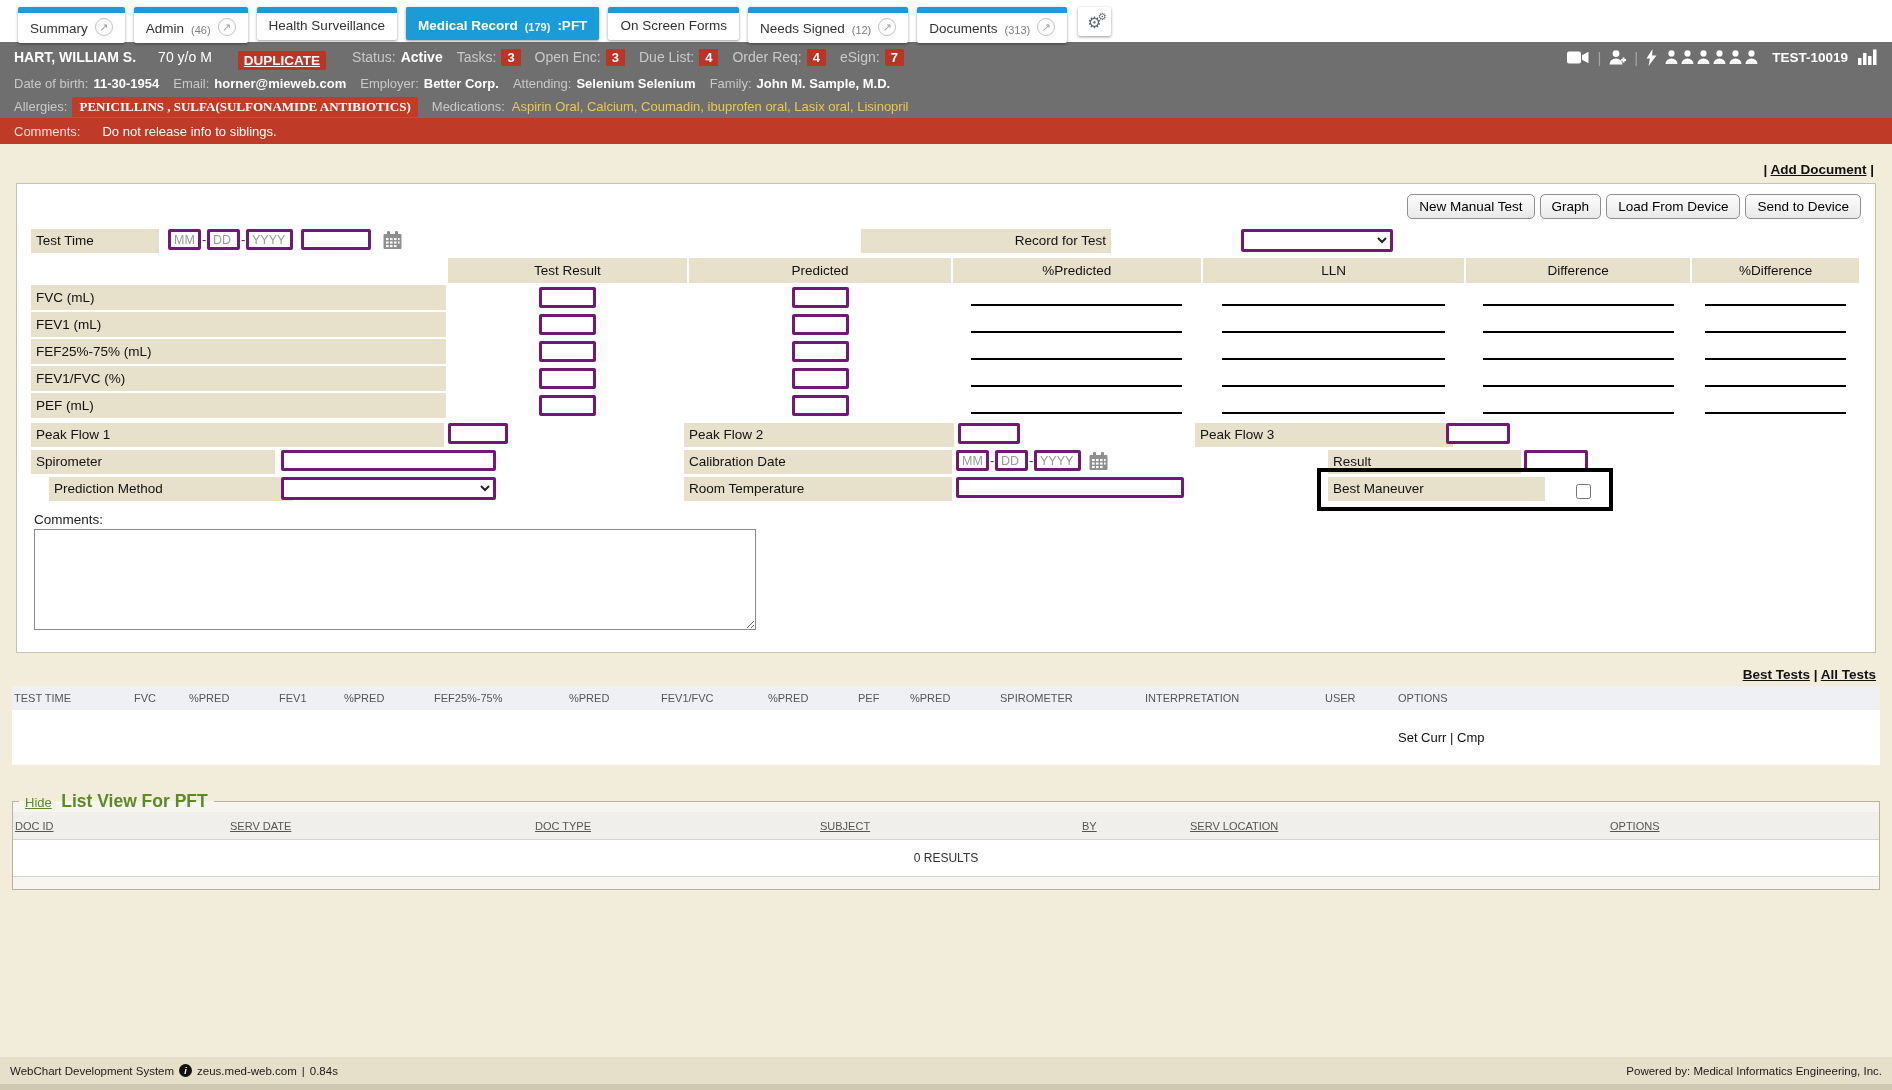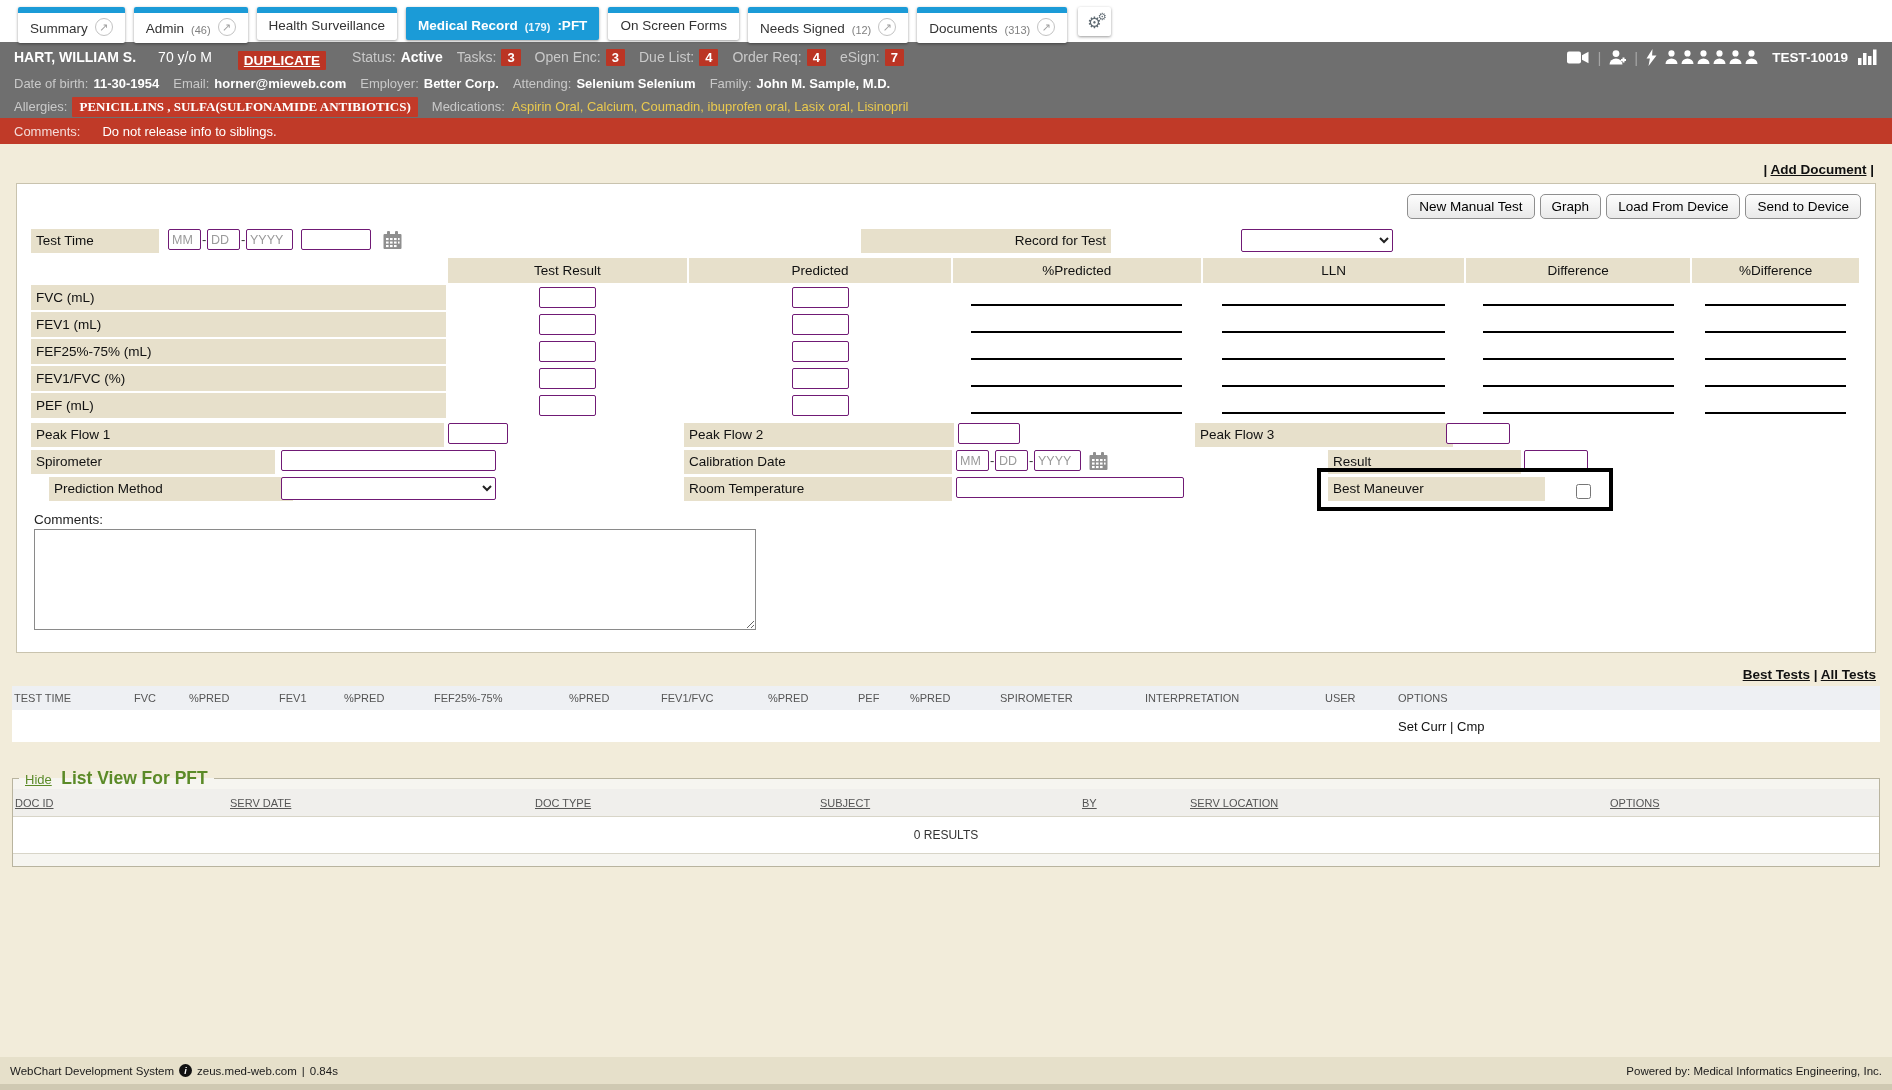--- a/index.html
+++ b/index.html
@@ -44,21 +44,21 @@
   
   .adddoc { text-align:right; margin:18px 18px 6px; font-size:13.5px; font-weight:bold; color:#111; }
   .adddoc a { color:#111; text-decoration:underline; cursor:pointer; }
   .panel { margin:0 16px; background:#fff; border:1px solid #c9c3ae; padding:10px 14px 18px; position:relative; }
   .panel-buttons { display:flex; justify-content:flex-end; gap:5px; margin-bottom:10px; }
   .btn { background:linear-gradient(#fdfdfd,#e9e9e9); border:1px solid #8f8f8f; border-radius:5px;
          padding:4px 11px; font-size:13.5px; font-family:inherit; color:#000; cursor:pointer; }
   .tan { background:#e7e0cb; }
   .frow { position:relative; height:27px; }
   .acell { position:absolute; top:0; height:24px; line-height:24px; font-size:13.5px; padding:0 5px; }
-  .finput { border:1px solid #701a75; border-radius:2px; height:21px; font-size:12.5px; padding:1px 3px;
+  .finput { border:3px solid #701a75; border-radius:2px; height:21px; font-size:12.5px; padding:1px 3px;
             font-family:inherit; color:#222; background:#fff; }
   .finput::placeholder { color:#9a9a9a; }
   .dash { position:absolute; top:3px; font-size:13px; color:#333; }
   .cal { position:absolute; top:2px; cursor:pointer; }
   select.finput { height:23px; font-size:13px; }
   
   table.pft-grid { border-collapse:separate; border-spacing:2px; margin-left:-2px; table-layout:fixed; }
   table.pft-grid th { font-weight:normal; font-size:13.5px; height:22px; text-align:center; }
   table.pft-grid td { height:25px; font-size:13.5px; }
   td.rowlabel { padding-left:5px; }
@@ -70,21 +70,21 @@
   .cm-label { font-size:13.5px; color:#222; margin:8px 0 2px 3px; }
   textarea.cmta { width:722px; height:101px; border:1px solid #8a8a8a; resize:both; margin-left:3px;
                   font:13px "Liberation Sans", sans-serif; background:#fff; }
   .interp-wrap { position:relative; margin-top:12px; }
   
   .links-row { text-align:right; margin:14px 16px 4px; font-size:13.5px; font-weight:bold; }
   .links-row a { color:#111; text-decoration:underline; cursor:pointer; }
   table.res-table { width:1868px; margin:0 12px; border-collapse:collapse; table-layout:fixed; background:#fff; }
   table.res-table th { background:#eef0f3; color:#555; font-size:11px; font-weight:normal; text-align:left;
                        padding:6px 2px; white-space:nowrap; }
-  table.res-table td { font-size:13px; height:32px; }
+  table.res-table td { font-size:13px; height:55px; }
   .setcurr { color:#111; padding-left:2px; }
   .setcurr span { cursor:pointer; }
   
   fieldset.listview { margin:26px 12px 0; border:1px solid #b9b49f; padding:0 0 12px; background:#f6f5f0; }
   fieldset.listview legend { margin-left:6px; padding:0 6px; color:#5b8a27; }
   legend a { font-size:13px; text-decoration:underline; color:#5b8a27; cursor:pointer; margin-right:5px; }
   legend .lv-title { font-size:17.5px; font-weight:bold; }
   table.doc-table { width:100%; border-collapse:collapse; table-layout:fixed; }
   table.doc-table th { background:#f0efec; color:#555; font-size:11px; font-weight:normal; text-align:left;
                        padding:8px 2px 7px; }

